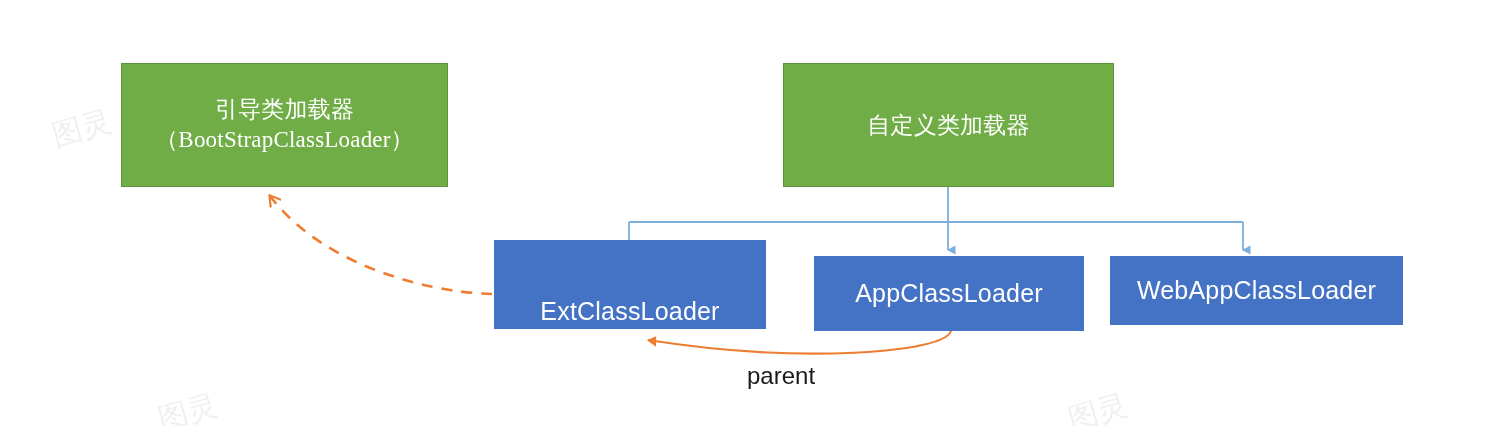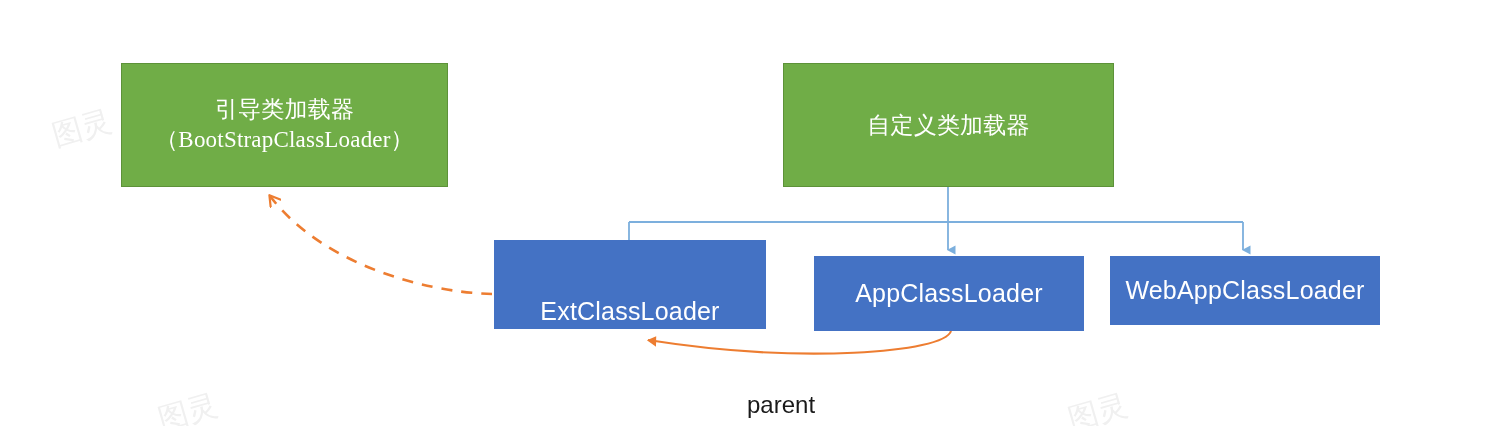--- a/index.html
+++ b/index.html
@@ -118,19 +118,19 @@
   </div>
 
   <div class="node blue" style="left:494px; top:240px; width:272px; height:89px;justify-content:flex-end;">
     <span class="line1">ExtClassLoader</span>
   </div>
 
   <div class="node blue" style="left:814px; top:256px; width:270px; height:75px;">
     <span class="line1">AppClassLoader</span>
   </div>
 
-  <div class="node blue" style="left:1110px; top:256px; width:270px; height:69px;">
+  <div class="node blue" style="left:1110px; top:256px; width:293px; height:69px;">
     <span class="line1">WebAppClassLoader</span>
   </div>
 
-  <div class="edge-label" style="left:747px; top:362px;margin-top:29px;">parent</div>
+  <div class="edge-label" style="left:747px; top:362px;">parent</div>
 
 </div>
 
 </body></html>

